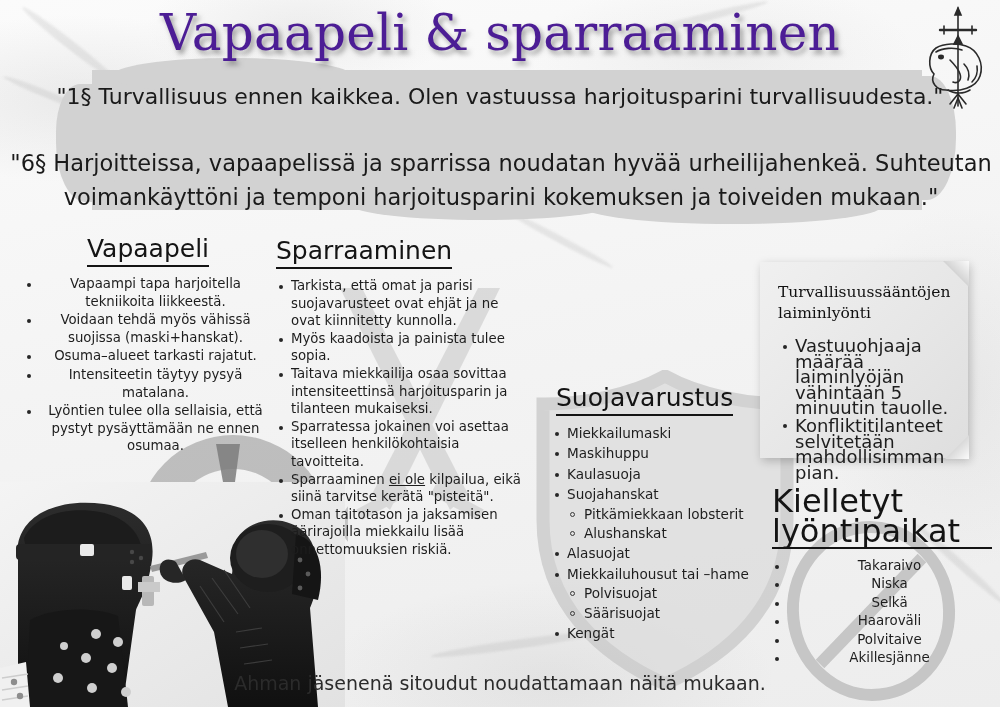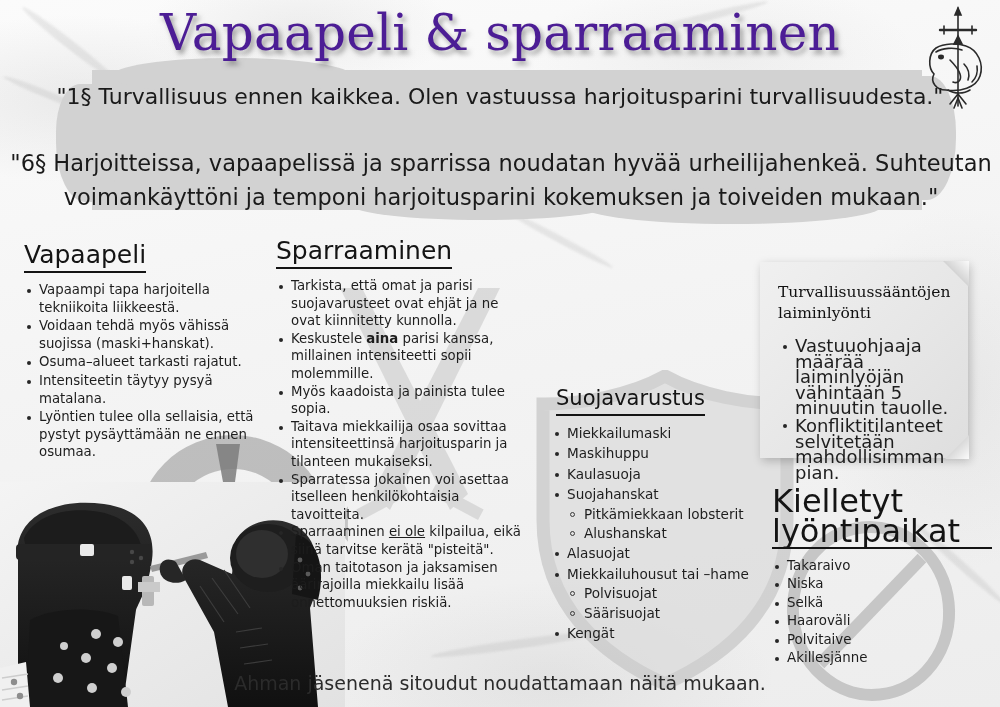--- a/index.html
+++ b/index.html
@@ -63,31 +63,31 @@
   ul.b{list-style:none;margin:0;padding:0;}
   ul.b > li{position:relative;padding-left:15px;margin-bottom:1px;}
   ul.b > li:before{content:"";position:absolute;left:3px;top:8px;width:4px;height:4px;
     border-radius:50%;background:#262626;}
   ul.sub{list-style:none;margin:0 0 0 0;padding:0;}
   ul.sub > li{position:relative;padding-left:17px;}
   ul.sub > li:before{content:"";position:absolute;left:3px;top:7px;width:5px;height:5px;
     border-radius:50%;border:1.3px solid #3a3a3a;background:transparent;box-sizing:border-box;}
 
   
-  .col-vapaapeli{position:absolute;left:24px;top:240px;width:248px;z-index:6;
-    font-size:13.3px;line-height:17.6px;}
+  .col-vapaapeli{position:absolute;left:24px;top:234px;width:248px;z-index:6;
+    font-size:13.3px;line-height:17.6px;text-align:center;}
   .col-sparraaminen{position:absolute;left:276px;top:236px;width:250px;z-index:6;
     font-size:13.3px;line-height:17.6px;}
   .col-sparraaminen ul.b > li{margin-bottom:0px;}
 
   
   .shield-wrap{position:absolute;left:525px;top:370px;width:280px;height:320px;z-index:3;}
   .col-suoja{position:absolute;left:552px;top:383px;width:230px;z-index:6;
     font-size:13.6px;line-height:19.4px;}
-  .col-suoja .sec-h{font-size:21px;margin-left:4px;}
+  .col-suoja .sec-h{font-size:25px;margin-left:4px;}
 
   
   .note{position:absolute;left:760px;top:262px;width:208px;height:196px;z-index:4;
     background:linear-gradient(135deg,#f0f0f0 0%,#e6e6e6 58%,#dedede 100%);
     box-shadow:2px 3px 9px rgba(0,0,0,.22);}
   .note-curl-tr{position:absolute;right:-1px;top:-1px;width:26px;height:26px;z-index:5;
     background:linear-gradient(225deg,#fafafa 0%,#cfcfcf 55%,#bdbdbd 100%);
     clip-path:polygon(100% 0,0 0,100% 100%);box-shadow:-1px 1px 3px rgba(0,0,0,.2);}
   .note-curl-br{position:absolute;right:-1px;bottom:-1px;width:24px;height:24px;z-index:5;
     background:linear-gradient(315deg,#fbfbfb 0%,#d2d2d2 60%,#c2c2c2 100%);
@@ -95,21 +95,21 @@
   .note-h{font-family:"DejaVu Serif", serif;font-size:15.5px;line-height:21px;
     color:#111;margin:0;padding:20px 16px 0 18px;font-weight:400;}
   .note-list{padding:14px 12px 0 20px;font-size:18px;line-height:15.6px;color:#1d1d1d;}
   .note-list ul.b > li{margin-bottom:2px;}
   .note-list ul.b > li:before{top:6.5px;}
 
   
   .col-kielletyt{position:absolute;left:772px;top:486px;width:220px;z-index:6;
     font-size:13.4px;line-height:18.4px;}
   .col-kielletyt .sec-h{font-size:32px;}
-  .col-kielletyt ul.b > li{margin-bottom:0;}
+  .col-kielletyt ul.b > li{margin-bottom:0;text-align:center;}
 
   
   .footer{position:absolute;left:0;top:672px;width:1000px;text-align:center;z-index:6;
     font-size:19px;color:#2b2b2b;}
 
   
   .photo{position:absolute;left:0;bottom:0;width:345px;height:225px;z-index:4;overflow:hidden;}
   .u{font-style:normal;text-decoration:underline;}
   .bold{font-weight:bold;}
 </style>
@@ -266,23 +266,20 @@
     <li>Osuma–alueet tarkasti rajatut.</li>
     <li>Intensiteetin täytyy pysyä matalana.</li>
     <li>Lyöntien tulee olla sellaisia, että pystyt pysäyttämään ne ennen osumaa.</li>
   </ul>
 </div>
 
 <div class="col-sparraaminen">
   <div class="sec-h">Sparraaminen</div>
   <ul class="b">
     <li>Tarkista, että omat ja parisi suojavarusteet ovat ehjät ja ne ovat kiinnitetty kunnolla.</li>
-    <li>
-      <span>Keskustele </span><span class="bold">aina</span><span> parisi kanssa, millainen intensiteetti sopii molemmille.</span>
-    </li>
     <li>Myös kaadoista ja painista tulee sopia.</li>
     <li>Taitava miekkailija osaa sovittaa intensiteettinsä harjoitusparin ja tilanteen mukaiseksi.</li>
     <li>Sparratessa jokainen voi asettaa itselleen henkilökohtaisia tavoitteita.</li>
     <li>
       <span>Sparraaminen </span><span class="u">ei ole</span><span> kilpailua, eikä siinä tarvitse kerätä "pisteitä".</span>
     </li>
     <li>Oman taitotason ja jaksamisen äärirajoilla miekkailu lisää onnettomuuksien riskiä.</li>
   </ul>
 </div>
 

